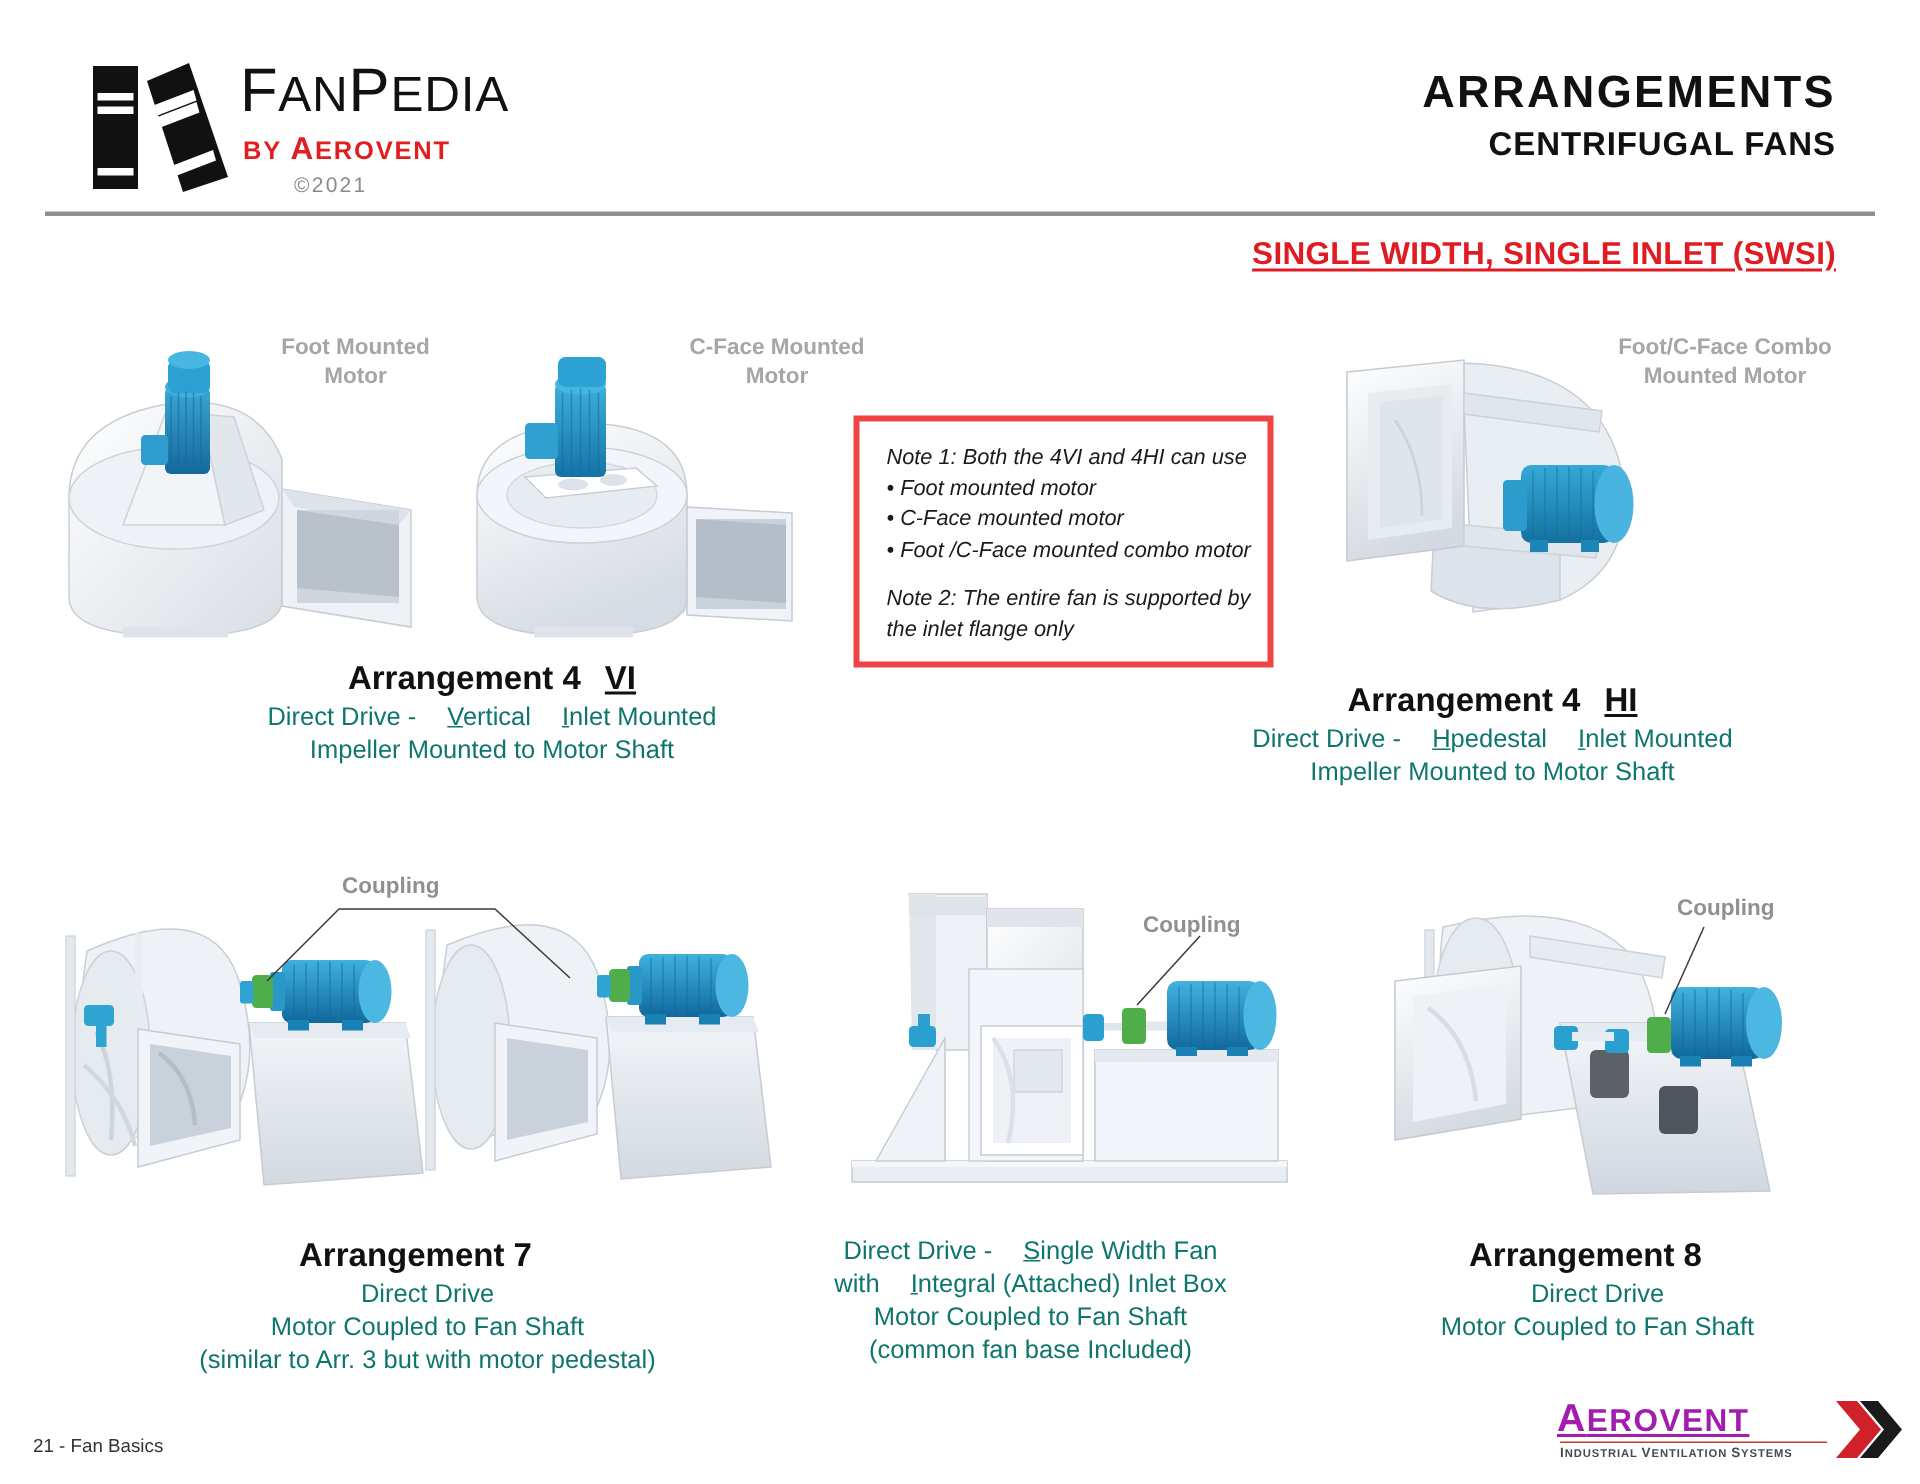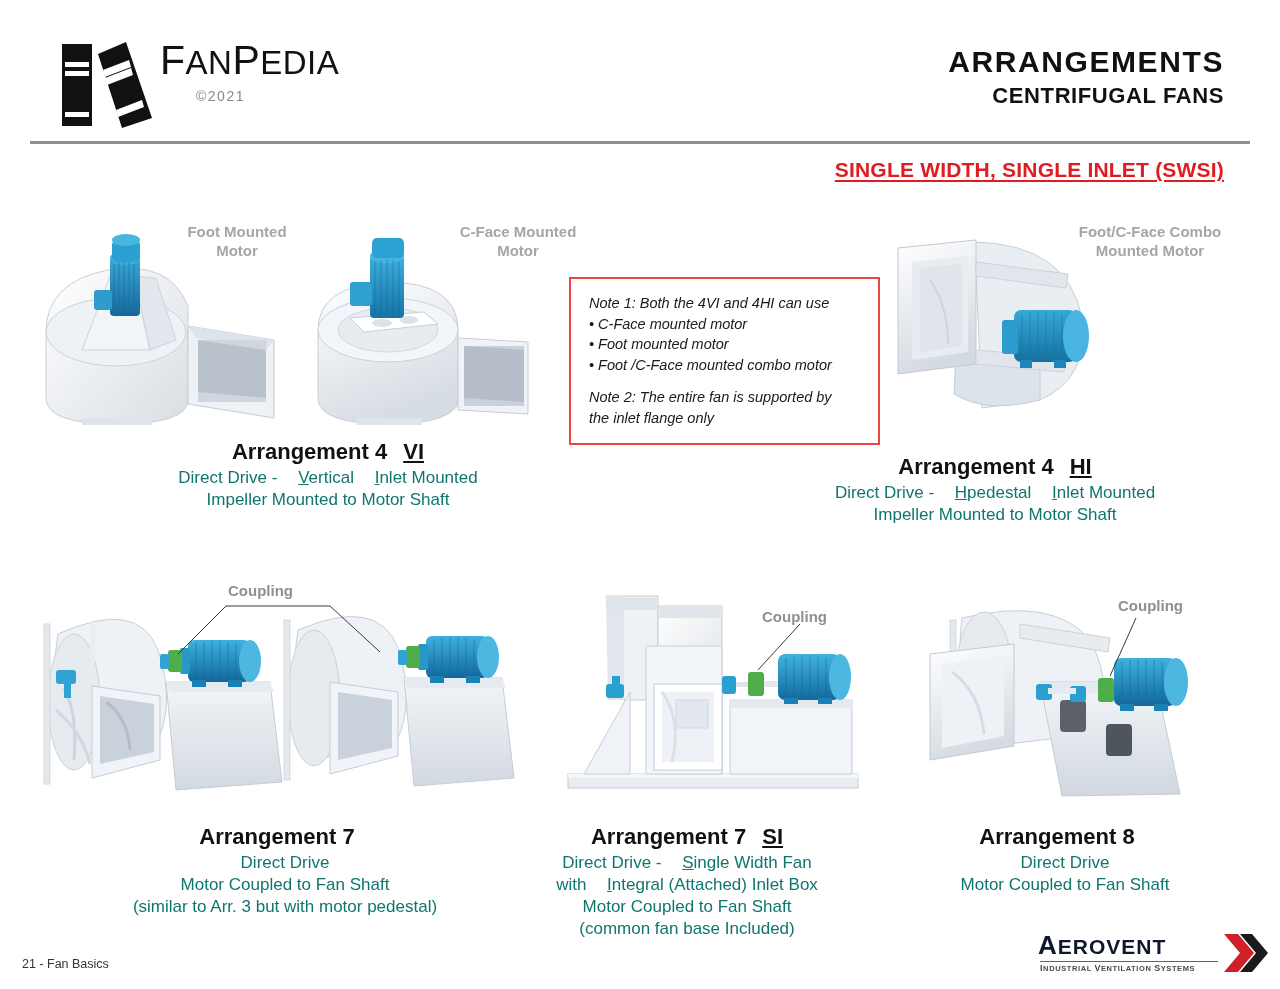--- a/index.html
+++ b/index.html
@@ -138,22 +138,22 @@
     font-size: 15px;
     font-weight: bold;
     color: #909090;
     line-height: 19px;
   }
 
   
   #note-box {
     position: absolute;
     left: 569px; top: 277px;
-    width: 311px; height: 168px;
-    border: 2px solid #ef4444;
+    width: 280px; height: 168px;
+    border: 4px solid #ef4444;
     background: #ffffff;
     box-sizing: border-box;
     padding: 14px 12px 10px 18px;
   }
   .note-line {
     font-size: 14.5px;
     font-style: italic;
     color: #1a1a1a;
     line-height: 20.5px;
     white-space: nowrap;
@@ -171,22 +171,23 @@
     position: absolute;
     left: 1038px; top: 930px;
     width: 218px; height: 48px;
   }
   #footer-logo-name {
     position: absolute;
     left: 0; top: 0;
     font-size: 26px;
     font-weight: bold;
     letter-spacing: 1px;
-    color: #0f172a;
+    color: #a21caf;
     white-space: nowrap;
+    text-decoration: underline;
   }
   #footer-logo-name .sm { font-size: 21px; }
   #footer-logo-rule {
     position: absolute;
     left: 2px; top: 31px;
     width: 178px; height: 1px;
     background: #c0392b;
   }
   #footer-logo-tag {
     position: absolute;
@@ -219,20 +220,21 @@
       <rect x="9" y="22" width="24" height="5" fill="#ffffff"></rect>
       <rect x="9" y="31" width="24" height="5" fill="#ffffff"></rect>
       <rect x="9" y="72" width="24" height="5" fill="#ffffff"></rect>
       <polygon points="42,14 70,2 96,78 66,88" fill="#111111"></polygon>
       <polygon points="47,30 73,20 75,27 49,37" fill="#ffffff"></polygon>
       <polygon points="49,38 75,28 77,35 51,45" fill="#ffffff"></polygon>
       <polygon points="60,70 86,60 88,67 62,77" fill="#ffffff"></polygon>
     </svg>
     <div id="brand-text">
       <div id="brand-main"><span class="cap">F</span><span class="sm">AN</span><span class="cap">P</span><span class="sm">EDIA</span></div>
+      <div id="brand-sub"><span class="sm">BY </span><span>A</span><span class="sm">EROVENT</span></div>
       <div id="brand-copy">©2021</div>
     </div>
   </div>
 
   <div id="header-titles">
     <div id="header-title-main">ARRANGEMENTS</div>
     <div id="header-title-sub">CENTRIFUGAL FANS</div>
   </div>
 
   <div id="header-rule"></div>
@@ -359,22 +361,22 @@
 
 <div class="annot" style="left:172px; top:222px; width:130px;">Foot Mounted
 Motor</div>
 <div class="annot" style="left:452px; top:222px; width:132px;">C-Face Mounted
 Motor</div>
 <div class="annot" style="left:1062px; top:222px; width:176px;">Foot/C-Face Combo
 Mounted Motor</div>
 
 <div id="note-box">
   <div class="note-line">Note 1: Both the 4VI and 4HI can use</div>
+  <div class="note-line">• Foot mounted motor</div>
   <div class="note-line">• C-Face mounted motor</div>
-  <div class="note-line">• Foot mounted motor</div>
   <div class="note-line">• Foot /C-Face mounted combo motor</div>
   <div class="note-gap"></div>
   <div class="note-line">Note 2: The entire fan is supported by</div>
   <div class="note-line">the inlet flange only</div>
 </div>
 
 <div class="caption" style="left:88px; top:438px; width:480px;">
   <div class="cap-title"><span>Arrangement 4</span><span class="u">VI</span></div>
   <div class="cap-line"><span>Direct Drive - </span><span class="u">V</span><span>ertical </span><span class="u">I</span><span>nlet Mounted</span></div>
   <div class="cap-line">Impeller Mounted to Motor Shaft</div>
@@ -582,21 +584,20 @@
 <div class="annot-coupling" style="left:1118px; top:596px;">Coupling</div>
 
 <div class="caption" style="left:45px; top:823px; width:480px;">
   <div class="cap-title"><span>Arrangement 7</span><span class="u"></span></div>
   <div class="cap-line">Direct Drive</div>
   <div class="cap-line">Motor Coupled to Fan Shaft</div>
   <div class="cap-line">(similar to Arr. 3 but with motor pedestal)</div>
 </div>
 
 <div class="caption" style="left:462px; top:823px; width:450px;">
-  <div class="cap-title"><span>Arrangement 7</span><span class="u">SI</span></div>
   <div class="cap-line"><span>Direct Drive - </span><span class="u">S</span><span>ingle Width Fan</span></div>
   <div class="cap-line"><span>with </span><span class="u">I</span><span>ntegral (Attached) Inlet Box</span></div>
   <div class="cap-line">Motor Coupled to Fan Shaft</div>
   <div class="cap-line">(common fan base Included)</div>
 </div>
 
 <div class="caption" style="left:825px; top:823px; width:480px;">
   <div class="cap-title"><span>Arrangement 8</span><span class="u"></span></div>
   <div class="cap-line">Direct Drive</div>
   <div class="cap-line">Motor Coupled to Fan Shaft</div>

